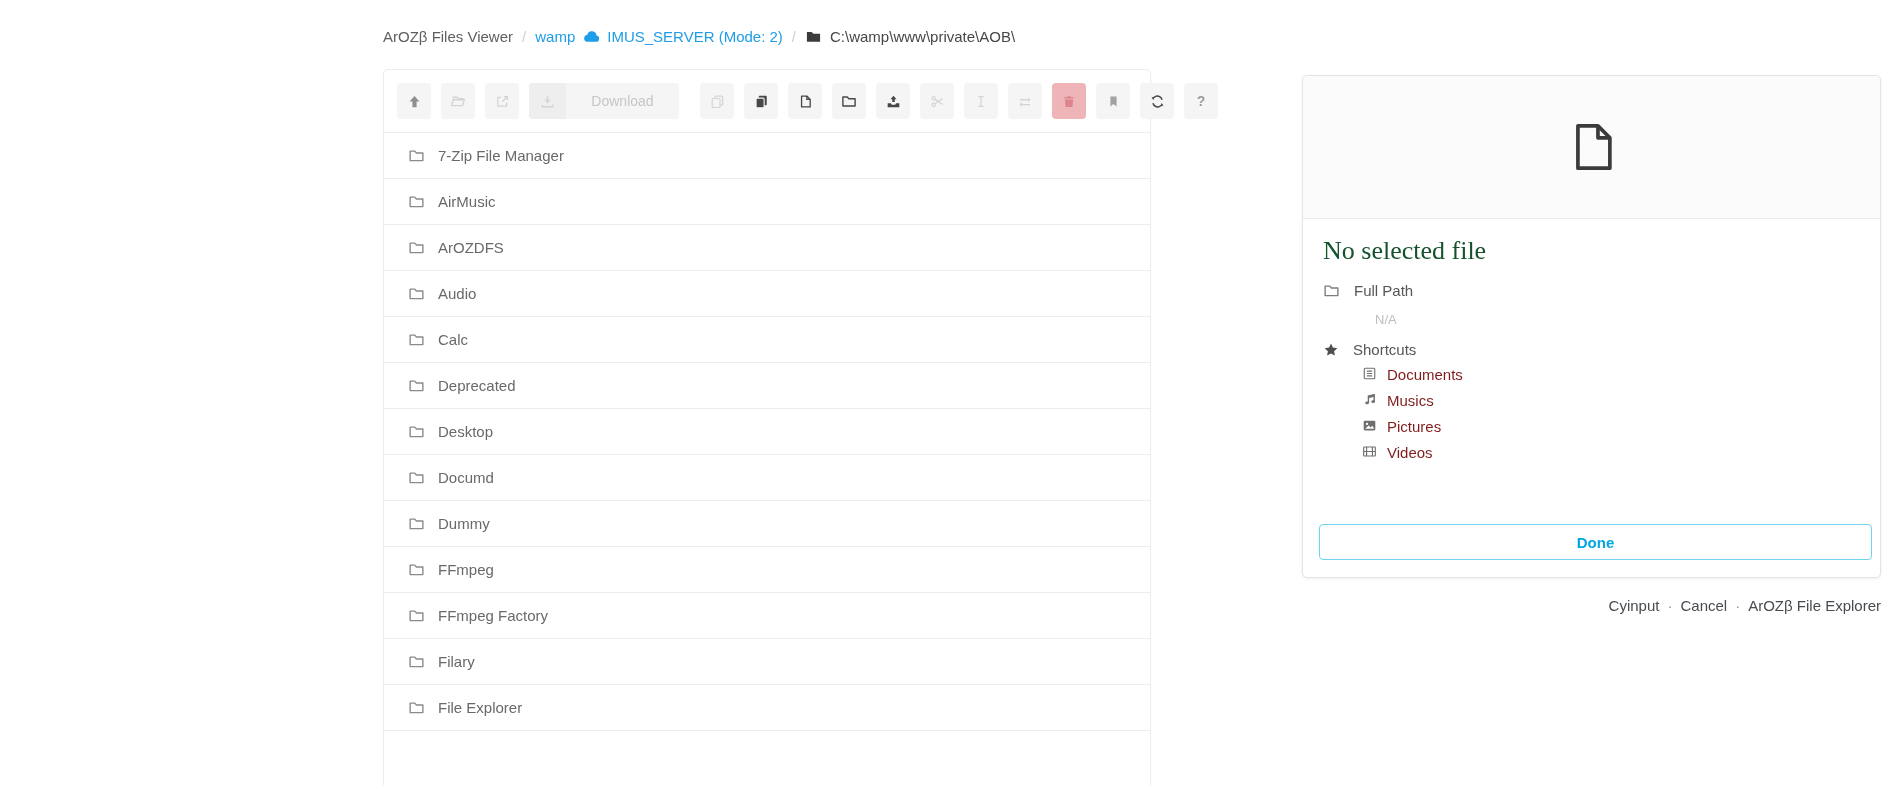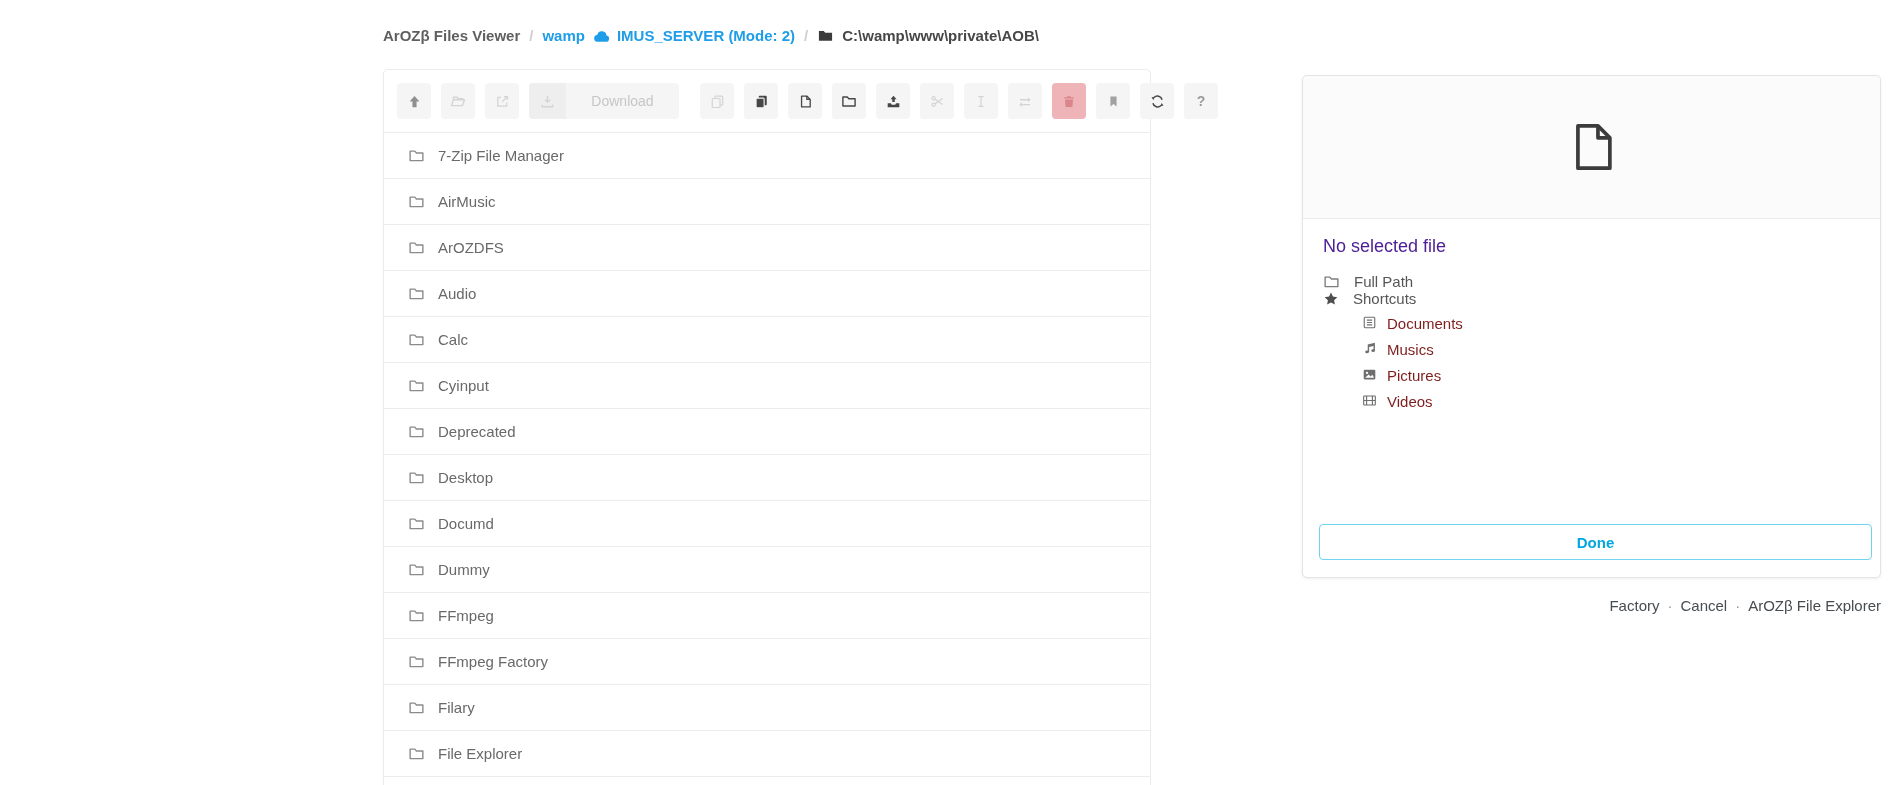--- a/index.html
+++ b/index.html
@@ -1,21 +1,21 @@
 <!DOCTYPE html>
 <html><head>
 <meta charset="utf-8">
 <style>
   * { margin:0; padding:0; box-sizing:border-box; }
   html,body { width:1890px; height:785px; overflow:hidden; background:#ffffff;
     font-family:"Liberation Sans", sans-serif; }
 
   
-  .breadcrumb { position:absolute; left:383px; top:27px; display:flex; align-items:flex-start;
-    font-size:15px; color:#5f5f5f; white-space:nowrap;font-weight:bold; }
+  .breadcrumb { position:absolute; left:383px; top:27px; display:flex; align-items:center;
+    font-size:15px; color:#5f5f5f; white-space:nowrap; }
   .breadcrumb .sep { color:#cfcfcf; margin:0 9px; }
   .breadcrumb a.crumb-link { color:#1e9de8; text-decoration:none; cursor:pointer; }
   .breadcrumb .cloud { margin:0 7px; display:inline-flex; }
   .breadcrumb .bc-folder { margin-right:8px; display:inline-flex; }
   .breadcrumb .path { color:#474747; }
 
   
   .files-panel { position:absolute; left:383px; top:69px; width:768px; height:760px;
     background:#fff; border:1px solid #ececec; border-radius:5px;
     box-shadow:0 1px 2px rgba(0,0,0,.04); }
@@ -42,21 +42,21 @@
     border-bottom:1px solid #ededed; font-size:15px; color:#696969; cursor:pointer;
     background:#fff; }
   .file-row .fic { color:#8a8a8a; flex:0 0 auto; display:flex; }
 
   
   .detail-card { position:absolute; left:1302px; top:75px; width:579px; height:503px;
     background:#fff; border-radius:5px; border:1px solid #e4e4e4;
     box-shadow:0 1px 3px rgba(0,0,0,.07); }
   .card-image { height:143px; background:#fbfbfb; border-bottom:1px solid #ececec;
     border-radius:5px 5px 0 0; display:flex; align-items:center; justify-content:center; }
-  .card-header { padding:17px 20px 6px 20px; font-size:18px; color:#4c1d95; }
+  .card-header { padding:17px 20px 6px 20px; font-size:26px; color:#14532d;font-family:Liberation Serif, serif; }
   .card-body { padding:10px 20px 0 20px; font-size:15px; color:#565656; }
   .meta-row { display:flex; align-items:center; gap:14px; }
   .meta-row .mic { color:#7d7d7d; display:flex; }
   .na-value { margin:13px 0 14px 52px; font-size:13px; color:#bdbdbd; }
   .shortcut-list { margin-top:8px; }
   .shortcut-item { display:flex; align-items:flex-start; gap:9px; margin:0 0 9px 38px;
     font-size:15px; color:#7f1d1d; cursor:pointer; }
   .shortcut-item .sic { color:#6f6f6f; display:flex; width:17px; justify-content:center; }
   .done-button { position:absolute; left:16px; right:8px; bottom:17px; height:36px;
     background:#fff; border:1px solid #70d3f0; border-radius:4px; cursor:pointer;
@@ -235,28 +235,20 @@
           </svg>
         </span>
         <span>Calc</span>
       </div>
     <div class="file-row">
         <span class="fic">
           <svg class="ic" width="17" height="17" viewBox="0 0 16 16" fill="none" stroke="currentColor" stroke-width="1.3" stroke-linejoin="round">
             <path d="M2 12.8 V3.9 h4.4 l1.5 1.7 h6.1 v7.2 z"></path>
           </svg>
         </span>
-        <span>Cyinput</span>
-      </div>
-    <div class="file-row">
-        <span class="fic">
-          <svg class="ic" width="17" height="17" viewBox="0 0 16 16" fill="none" stroke="currentColor" stroke-width="1.3" stroke-linejoin="round">
-            <path d="M2 12.8 V3.9 h4.4 l1.5 1.7 h6.1 v7.2 z"></path>
-          </svg>
-        </span>
         <span>Deprecated</span>
       </div>
     <div class="file-row">
         <span class="fic">
           <svg class="ic" width="17" height="17" viewBox="0 0 16 16" fill="none" stroke="currentColor" stroke-width="1.3" stroke-linejoin="round">
             <path d="M2 12.8 V3.9 h4.4 l1.5 1.7 h6.1 v7.2 z"></path>
           </svg>
         </span>
         <span>Desktop</span>
       </div>
@@ -321,20 +313,21 @@
   <div class="card-header">No selected file</div>
   <div class="card-body">
     <div class="meta-row">
       <span class="mic">
           <svg class="ic" width="17" height="17" viewBox="0 0 16 16" fill="none" stroke="currentColor" stroke-width="1.3" stroke-linejoin="round">
             <path d="M2 12.8 V3.9 h4.4 l1.5 1.7 h6.1 v7.2 z"></path>
           </svg>
         </span>
       <span>Full Path</span>
     </div>
+    <div class="na-value">N/A</div>
 
     <div class="meta-row">
       <span class="mic">
           <svg class="ic" width="16" height="16" viewBox="0 0 16 16" fill="#4e4e4e">
             <path d="M8 1.6 L9.9 5.6 L14.3 6.2 L11.1 9.2 L11.9 13.6 L8 11.5 L4.1 13.6 L4.9 9.2 L1.7 6.2 L6.1 5.6 z"></path>
           </svg>
         </span>
       <span>Shortcuts</span>
     </div>
 
@@ -376,18 +369,18 @@
             </svg>
           </span>
         <span>Videos</span>
       </div>
     </div>
   </div>
   <button class="done-button">Done</button>
 </div>
 
 <div class="footer-links">
-  <a>Factory</a>
+  <a>Cyinput</a>
   <span class="dot">·</span>
   <a>Cancel</a>
   <span class="dot">·</span>
   <a>ArOZβ File Explorer</a>
 </div>
 
 </body></html>

